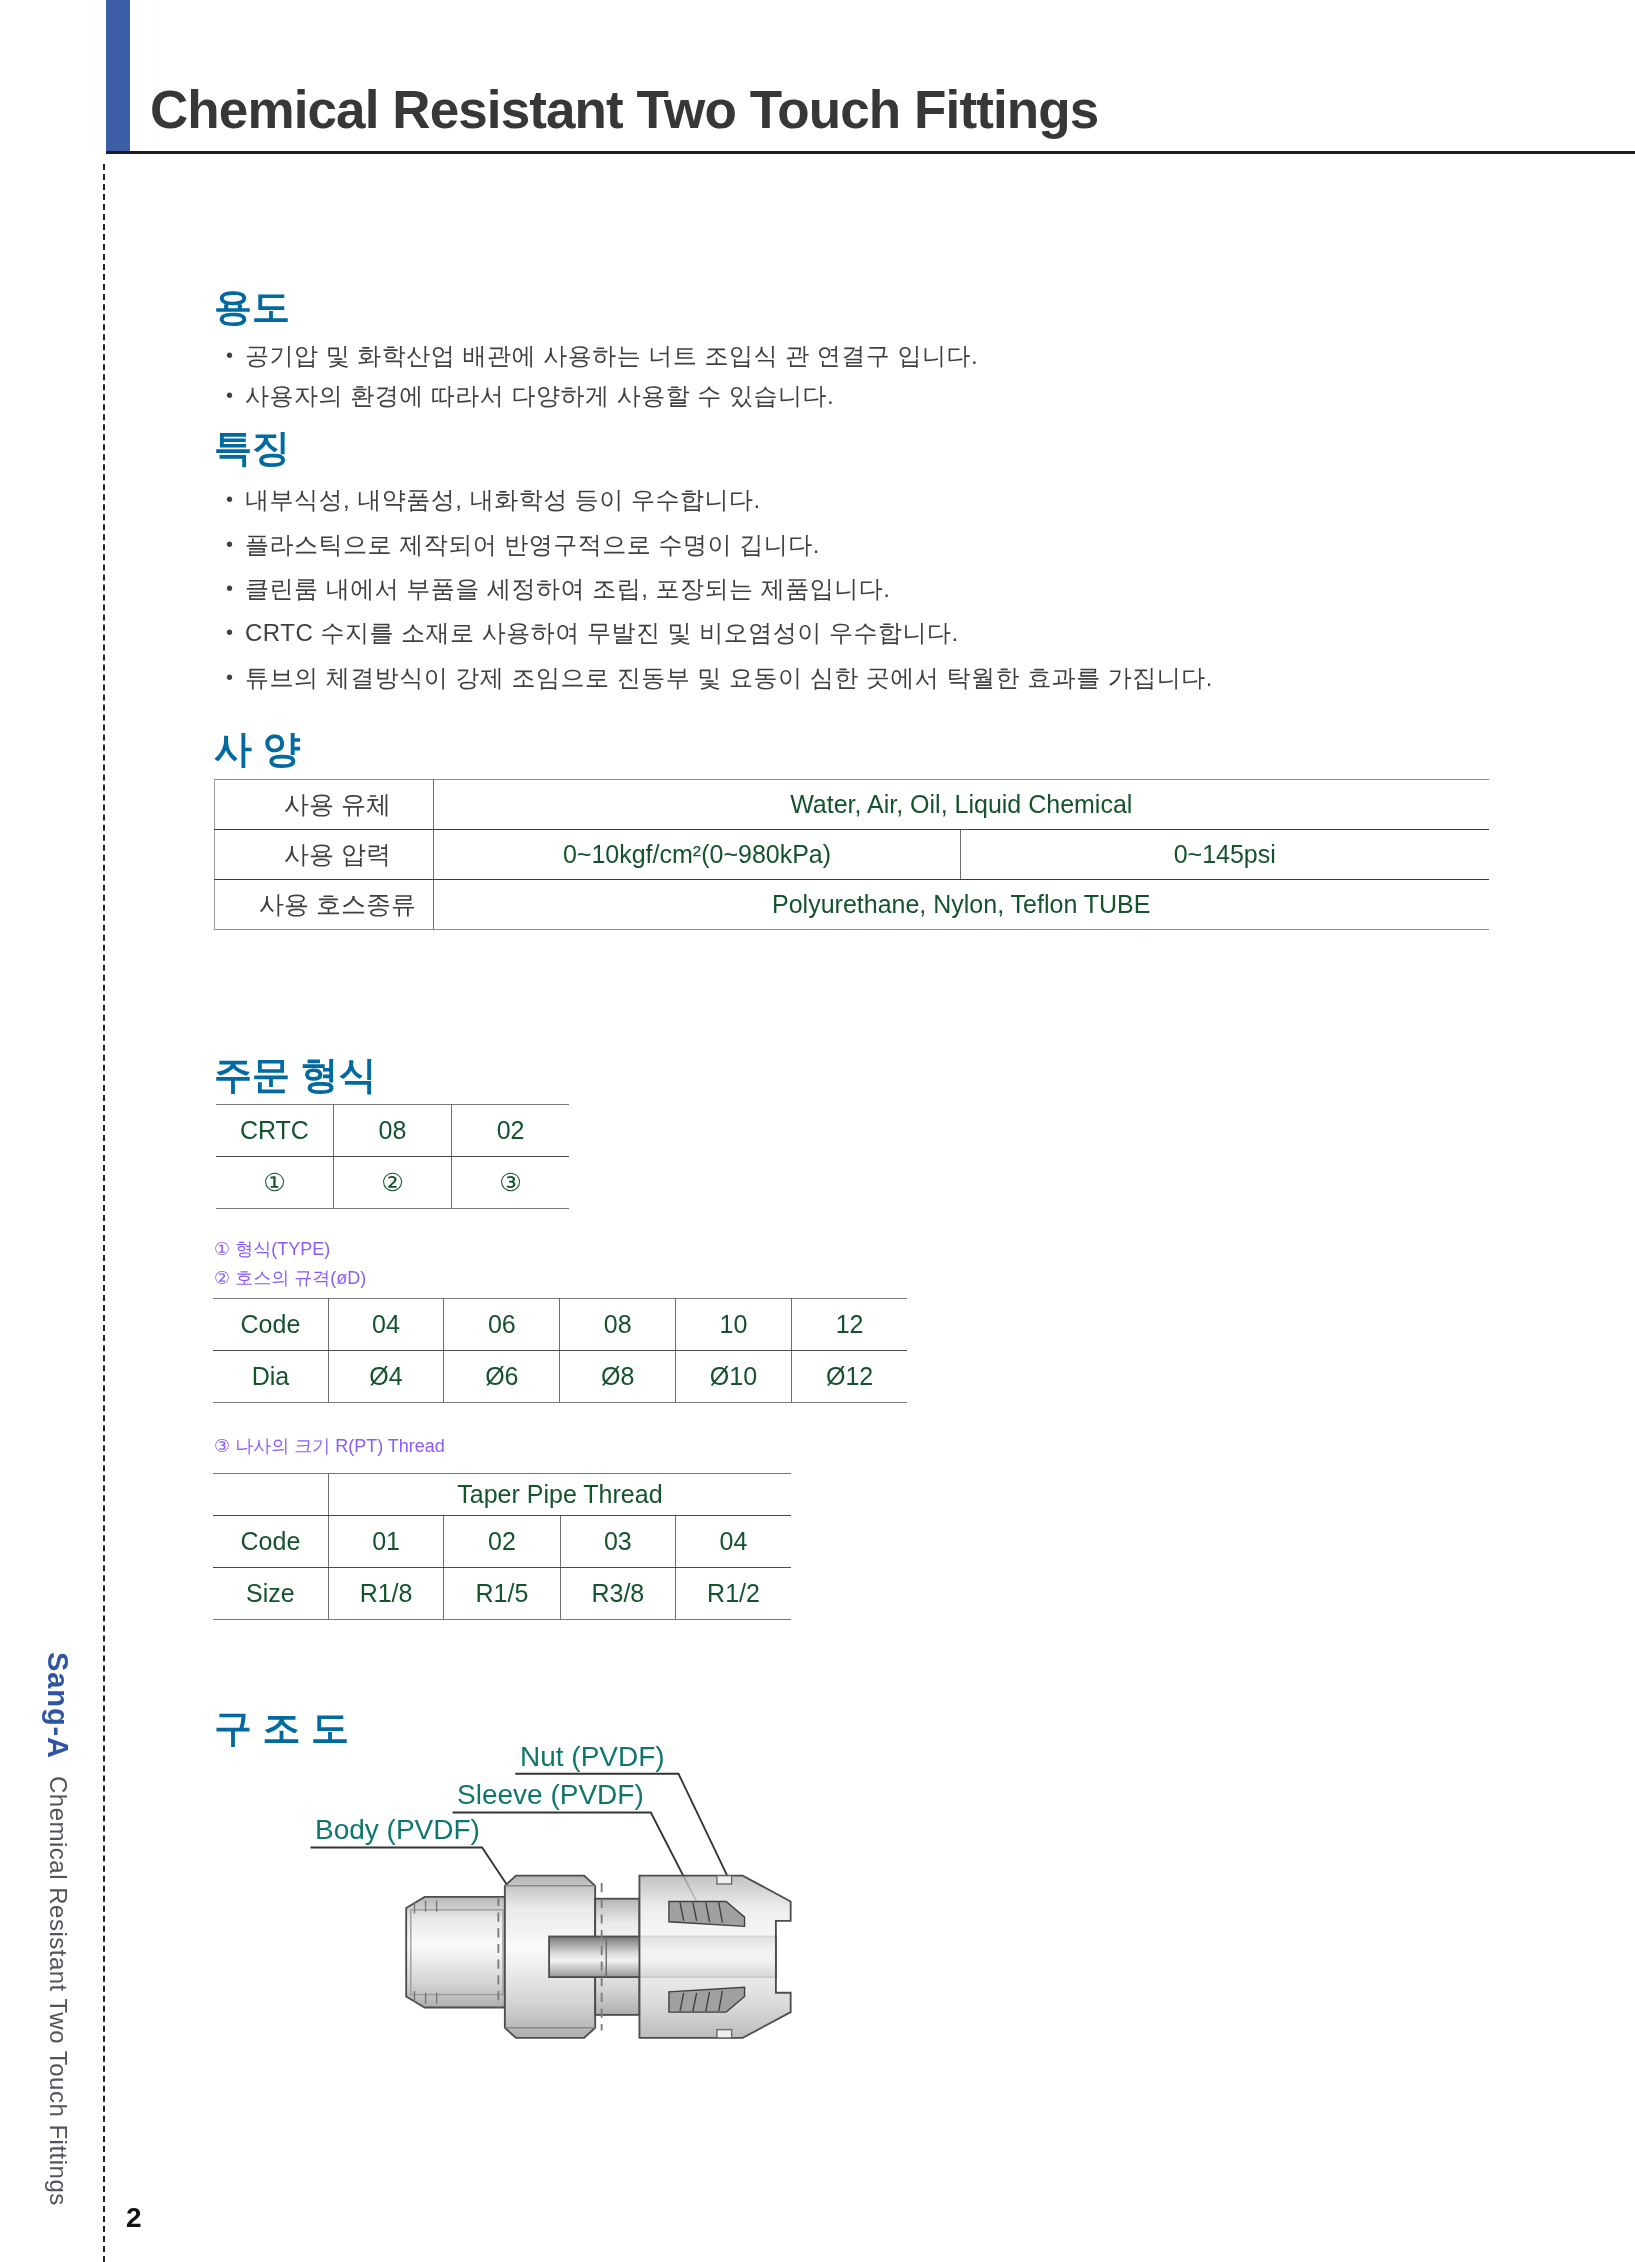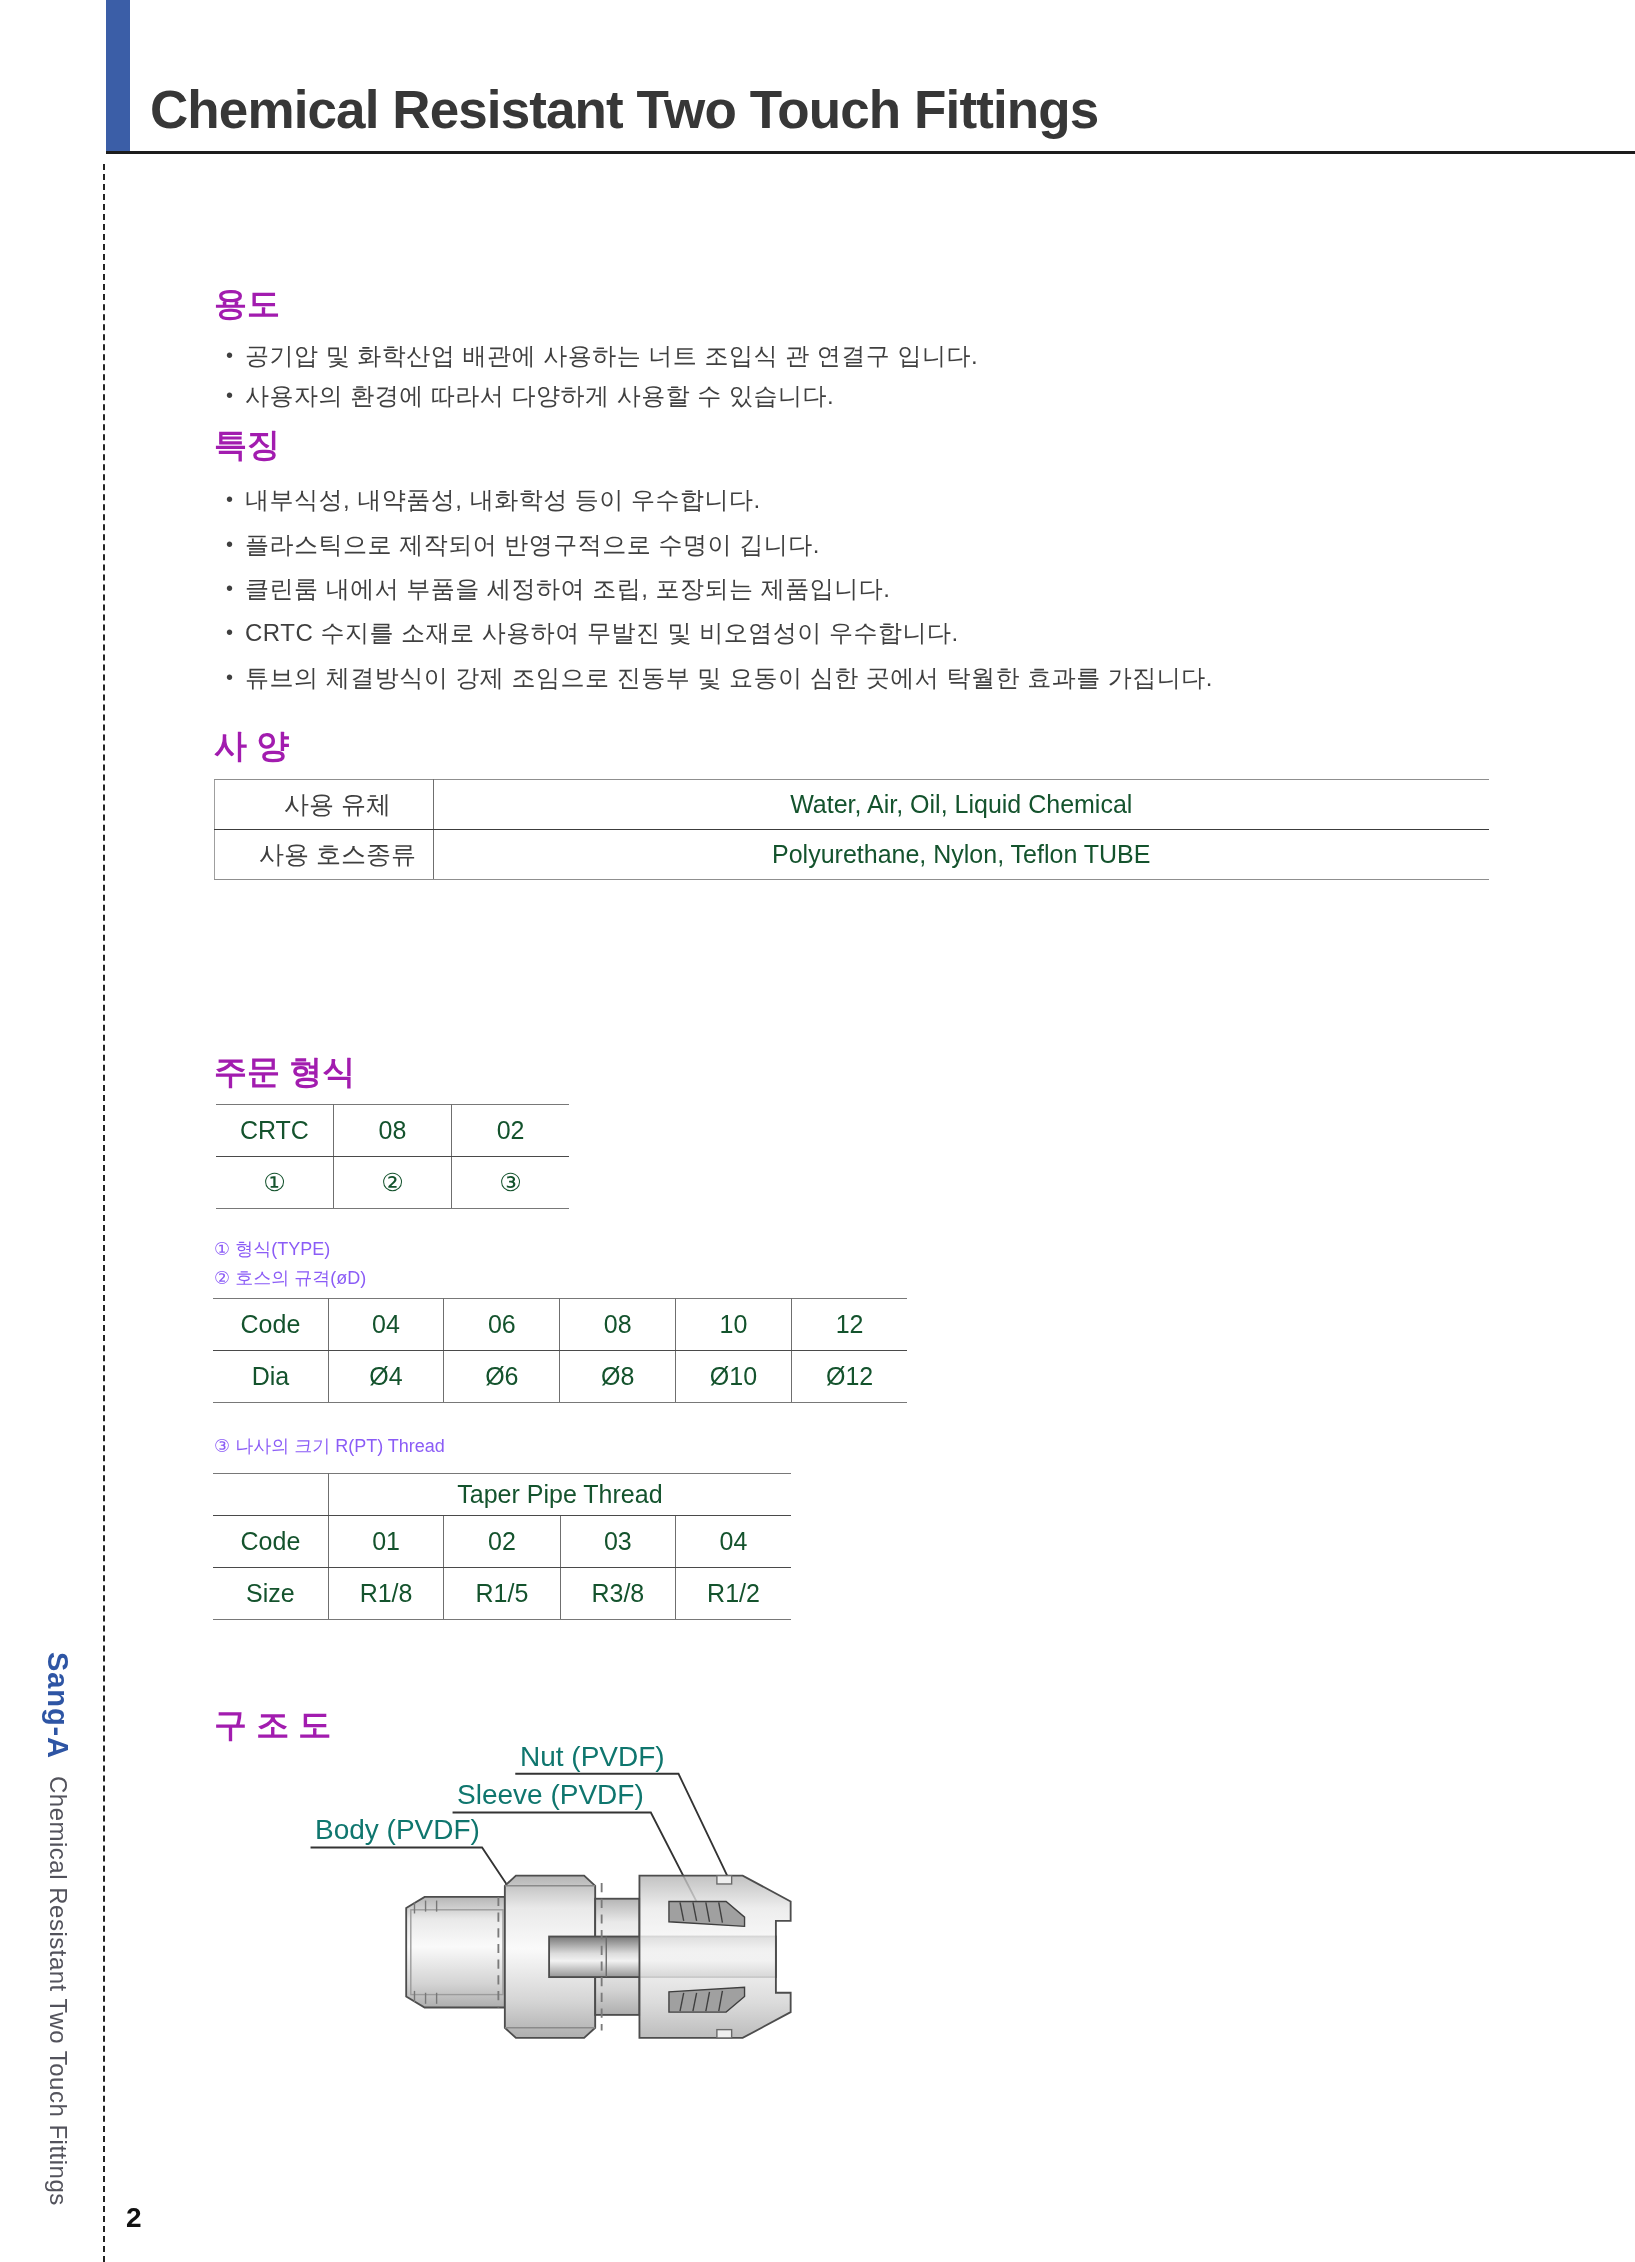--- a/index.html
+++ b/index.html
@@ -19,21 +19,21 @@
     left:150px;top:79px;font-size:53px;font-weight:700;color:#373737;
     letter-spacing:-0.9px;white-space:nowrap;
   }
   .title-rule{left:106px;top:151px;width:1529px;height:2.8px;background:#1c1c1c;}
   .margin-dash{
     left:103px;top:164px;width:0;height:2098px;
     border-left:2.8px dashed #232323;
   }
 
   
-  .sec-h{font-size:33px;font-weight:700;color:#a21caf;white-space:nowrap;}
+  .sec-h{font-size:38px;font-weight:700;color:#0369a1;white-space:nowrap;}
 
   
   .bullet-row{display:flex;align-items:flex-start;white-space:nowrap;
     font-size:24px;color:#3f3f3f;}
   .blt{width:31px;text-align:center;flex:0 0 auto;font-size:20px;line-height:29.5px;}
   .bullet-row .txt{line-height:29.5px;letter-spacing:0.5px;}
 
   
   table{border-collapse:collapse;table-layout:fixed;}
   td{
@@ -114,20 +114,25 @@
   <table class="abs spec-tbl" style="left:214px;top:779px;width:1274px">
     <colgroup>
         <col style="width:219px">
         <col style="width:527px">
         <col style="width:528px">
       </colgroup>
     <tbody>
         <tr>
       <td class="lab kor">사용 유체</td>
       <td colspan="2">Water, Air, Oil, Liquid Chemical</td>
+    </tr>
+    <tr>
+      <td class="lab kor">사용 압력</td>
+      <td class="vr">0~10kgf/cm²(0~980kPa)</td>
+      <td>0~145psi</td>
     </tr>
     <tr>
       <td class="lab kor">사용 호스종류</td>
       <td colspan="2">Polyurethane, Nylon, Teflon TUBE</td>
     </tr>
   </tbody>
     </table>
 
   <div class="abs sec-h" style="left:214px;top:1050px">주문 형식</div>
   <table class="abs grid-tbl" style="left:216px;top:1104px;width:353px">

